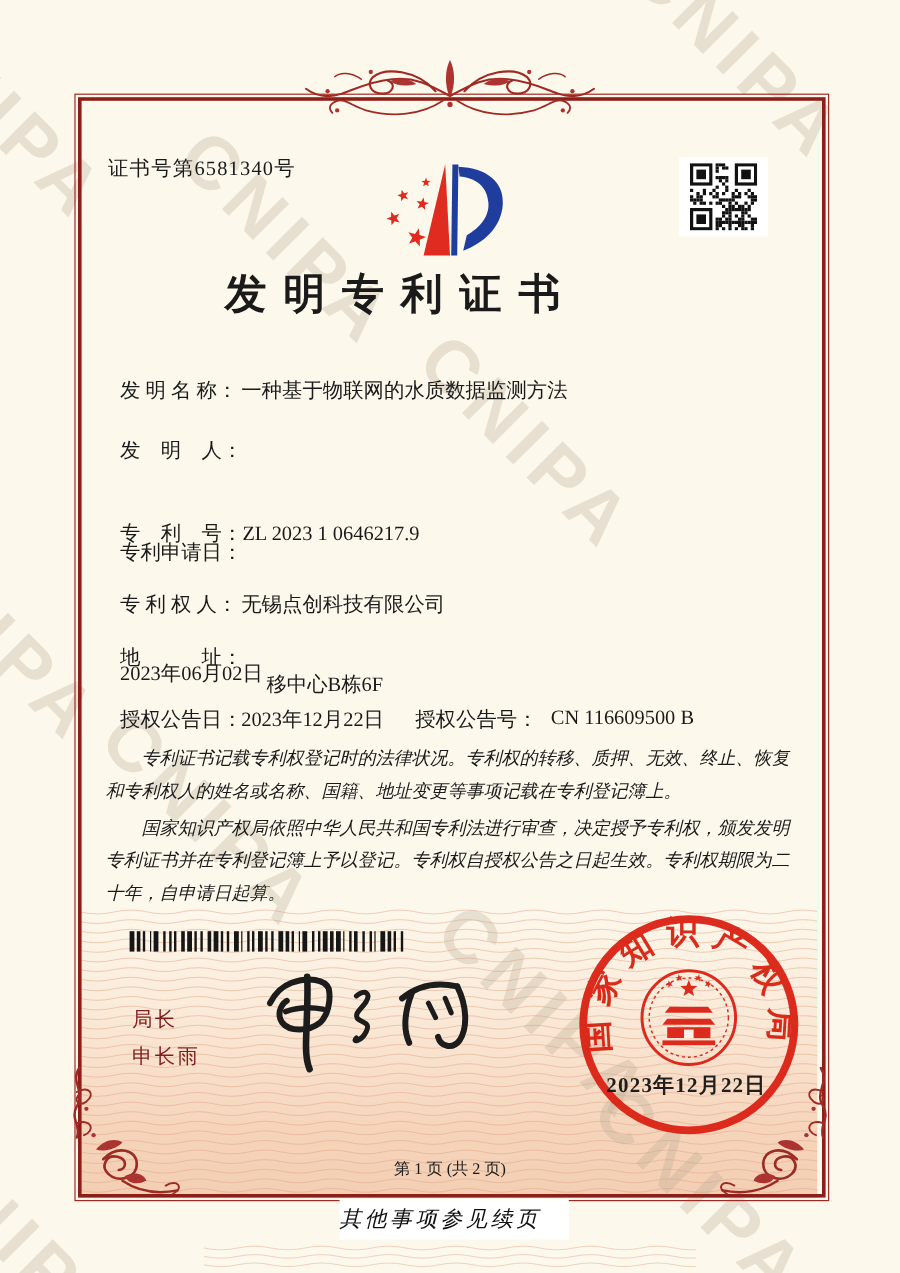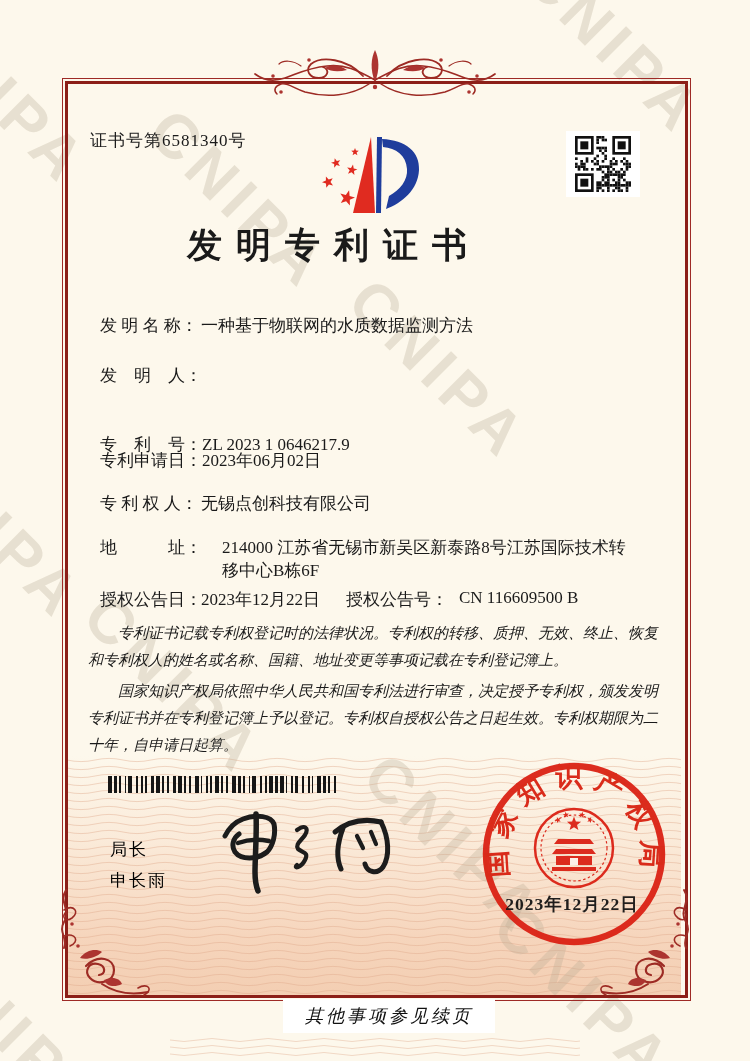--- a/index.html
+++ b/index.html
@@ -26,26 +26,26 @@
   .row .val{flex:1;line-height:23px;}
   .row7{position:absolute;left:100px;top:588px;width:566px;height:24px;font-size:17px;z-index:5;}
   .row7 span{position:absolute;top:0;white-space:nowrap;}
   .paras{position:absolute;left:88px;top:620px;width:576px;font-size:15px;line-height:27px;
          font-style:italic;z-index:5;}
   .paras p{margin:0;text-indent:2em;}
   .paras p + p{margin-top:4px;}
   .barcode{position:absolute;left:108px;top:776px;width:230px;height:17px;z-index:5;}
   .barcode i{position:absolute;top:0;height:100%;background:#161616;}
   .sigblock{position:absolute;left:110px;top:834px;z-index:5;font-family:"Liberation Sans",sans-serif;
-            font-size:17px;letter-spacing:2px;line-height:31px;color:#000000;}
+            font-size:17px;letter-spacing:2px;line-height:31px;color:#7f1d1d;}
   .signature{position:absolute;left:205px;top:772px;z-index:6;}
   .seal{position:absolute;left:478px;top:758px;z-index:6;opacity:.94;}
   .pagenum{position:absolute;left:0;top:965px;width:750px;text-align:center;font-size:13.5px;z-index:5;}
-  .notebox{position:absolute;left:283px;top:999px;width:212px;height:34px;background:#ffffff;z-index:5;
-           text-align:center;line-height:34px;font-size:18px;font-style:italic;letter-spacing:3px;color:#111;}
+  .notebox{position:absolute;left:283px;top:999px;width:191px;height:34px;background:#ffffff;z-index:5;
+           line-height:34px;font-size:18px;font-style:italic;letter-spacing:3px;color:#111;}
   .qrbox{position:absolute;left:566px;top:131px;width:74px;height:66px;background:#fff;z-index:5;}
   .qr{position:absolute;left:575px;top:136px;z-index:6;}
   .logo{position:absolute;left:318px;top:132px;z-index:5;}
   .orn{position:absolute;z-index:5;pointer-events:none;}
 </style>
 </head>
 <body>
 
 <div class="page">
 
@@ -303,31 +303,31 @@
     <span class="lbl">发 明 名 称：</span>
     <span class="val">一种基于物联网的水质数据监测方法</span>
   </div>
   <div class="row" style="top:364px;">
     <span class="lbl">发　明　人：</span>
   </div>
   <div class="row" style="top:405px;margin-top:28px;">
     <span class="lbl">专　利　号：</span>
     <span class="val">ZL 2023 1 0646217.9</span>
   </div>
-  <div class="row" style="top:449px;">
+  <div class="row" style="top:449px;flex-direction:column;">
     <span class="lbl">专利申请日：</span>
     <span class="val">2023年06月02日</span>
   </div>
   <div class="row" style="top:492px;">
     <span class="lbl">专 利 权 人：</span>
     <span class="val">无锡点创科技有限公司</span>
   </div>
   <div class="row" style="top:536px;gap:20px;">
     <span class="lbl">地　　　址：</span>
-    <span class="val"><span>214000 江苏省无锡市新吴区新泰路8号江苏国际技术转</span><br><span>移中心B栋6F</span></span>
+    <span class="val"><br><span>移中心B栋6F</span></span>
   </div>
   <div class="row7">
     <span style="left:0;font-family:Liberation Mono, monospace;">授权公告日：</span>
     <span style="left:101px;">2023年12月22日</span>
     <span style="left:246px;">授权公告号：</span>
     <span style="left:359px;">CN 116609500 B</span>
   </div>
 
   <div class="paras">
     <p>专利证书记载专利权登记时的法律状况。专利权的转移、质押、无效、终止、恢复和专利权人的姓名或名称、国籍、地址变更等事项记载在专利登记簿上。</p>
@@ -417,16 +417,17 @@
     <g id="seal-stars" fill="#db2013">
         <polygon points="96.0,58.5 97.9,63.5 103.1,63.7 99.0,67.0 100.4,72.1 96.0,69.2 91.6,72.1 93.0,67.0 88.9,63.7 94.1,63.5 "></polygon>
         <polygon points="78.9,59.0 80.4,60.7 82.5,60.0 81.3,62.0 82.7,63.8 80.5,63.3 79.1,65.1 78.9,62.8 76.8,62.1 78.9,61.2 "></polygon>
         <polygon points="87.4,53.8 88.6,55.8 90.8,55.5 89.3,57.2 90.3,59.2 88.2,58.3 86.6,59.9 86.8,57.6 84.8,56.6 87.0,56.1 "></polygon>
         <polygon points="104.6,53.8 105.0,56.1 107.2,56.6 105.2,57.6 105.4,59.9 103.8,58.3 101.7,59.2 102.7,57.2 101.2,55.5 103.4,55.8 "></polygon>
         <polygon points="113.1,59.0 113.1,61.2 115.2,62.1 113.1,62.8 112.9,65.1 111.5,63.3 109.3,63.8 110.7,62.0 109.5,60.0 111.6,60.7 "></polygon>
       </g>
     <text x="94" y="152" text-anchor="middle" font-size="17.5" font-weight="bold" fill="#131313" letter-spacing="1" font-family="Liberation Serif, serif">2023年12月22日</text>
   </svg>
 
+  <div class="pagenum">第 1 页 (共 2 页)</div>
 
   <div class="notebox">其他事项参见续页</div>
 
 </div>
 
 </body></html>

